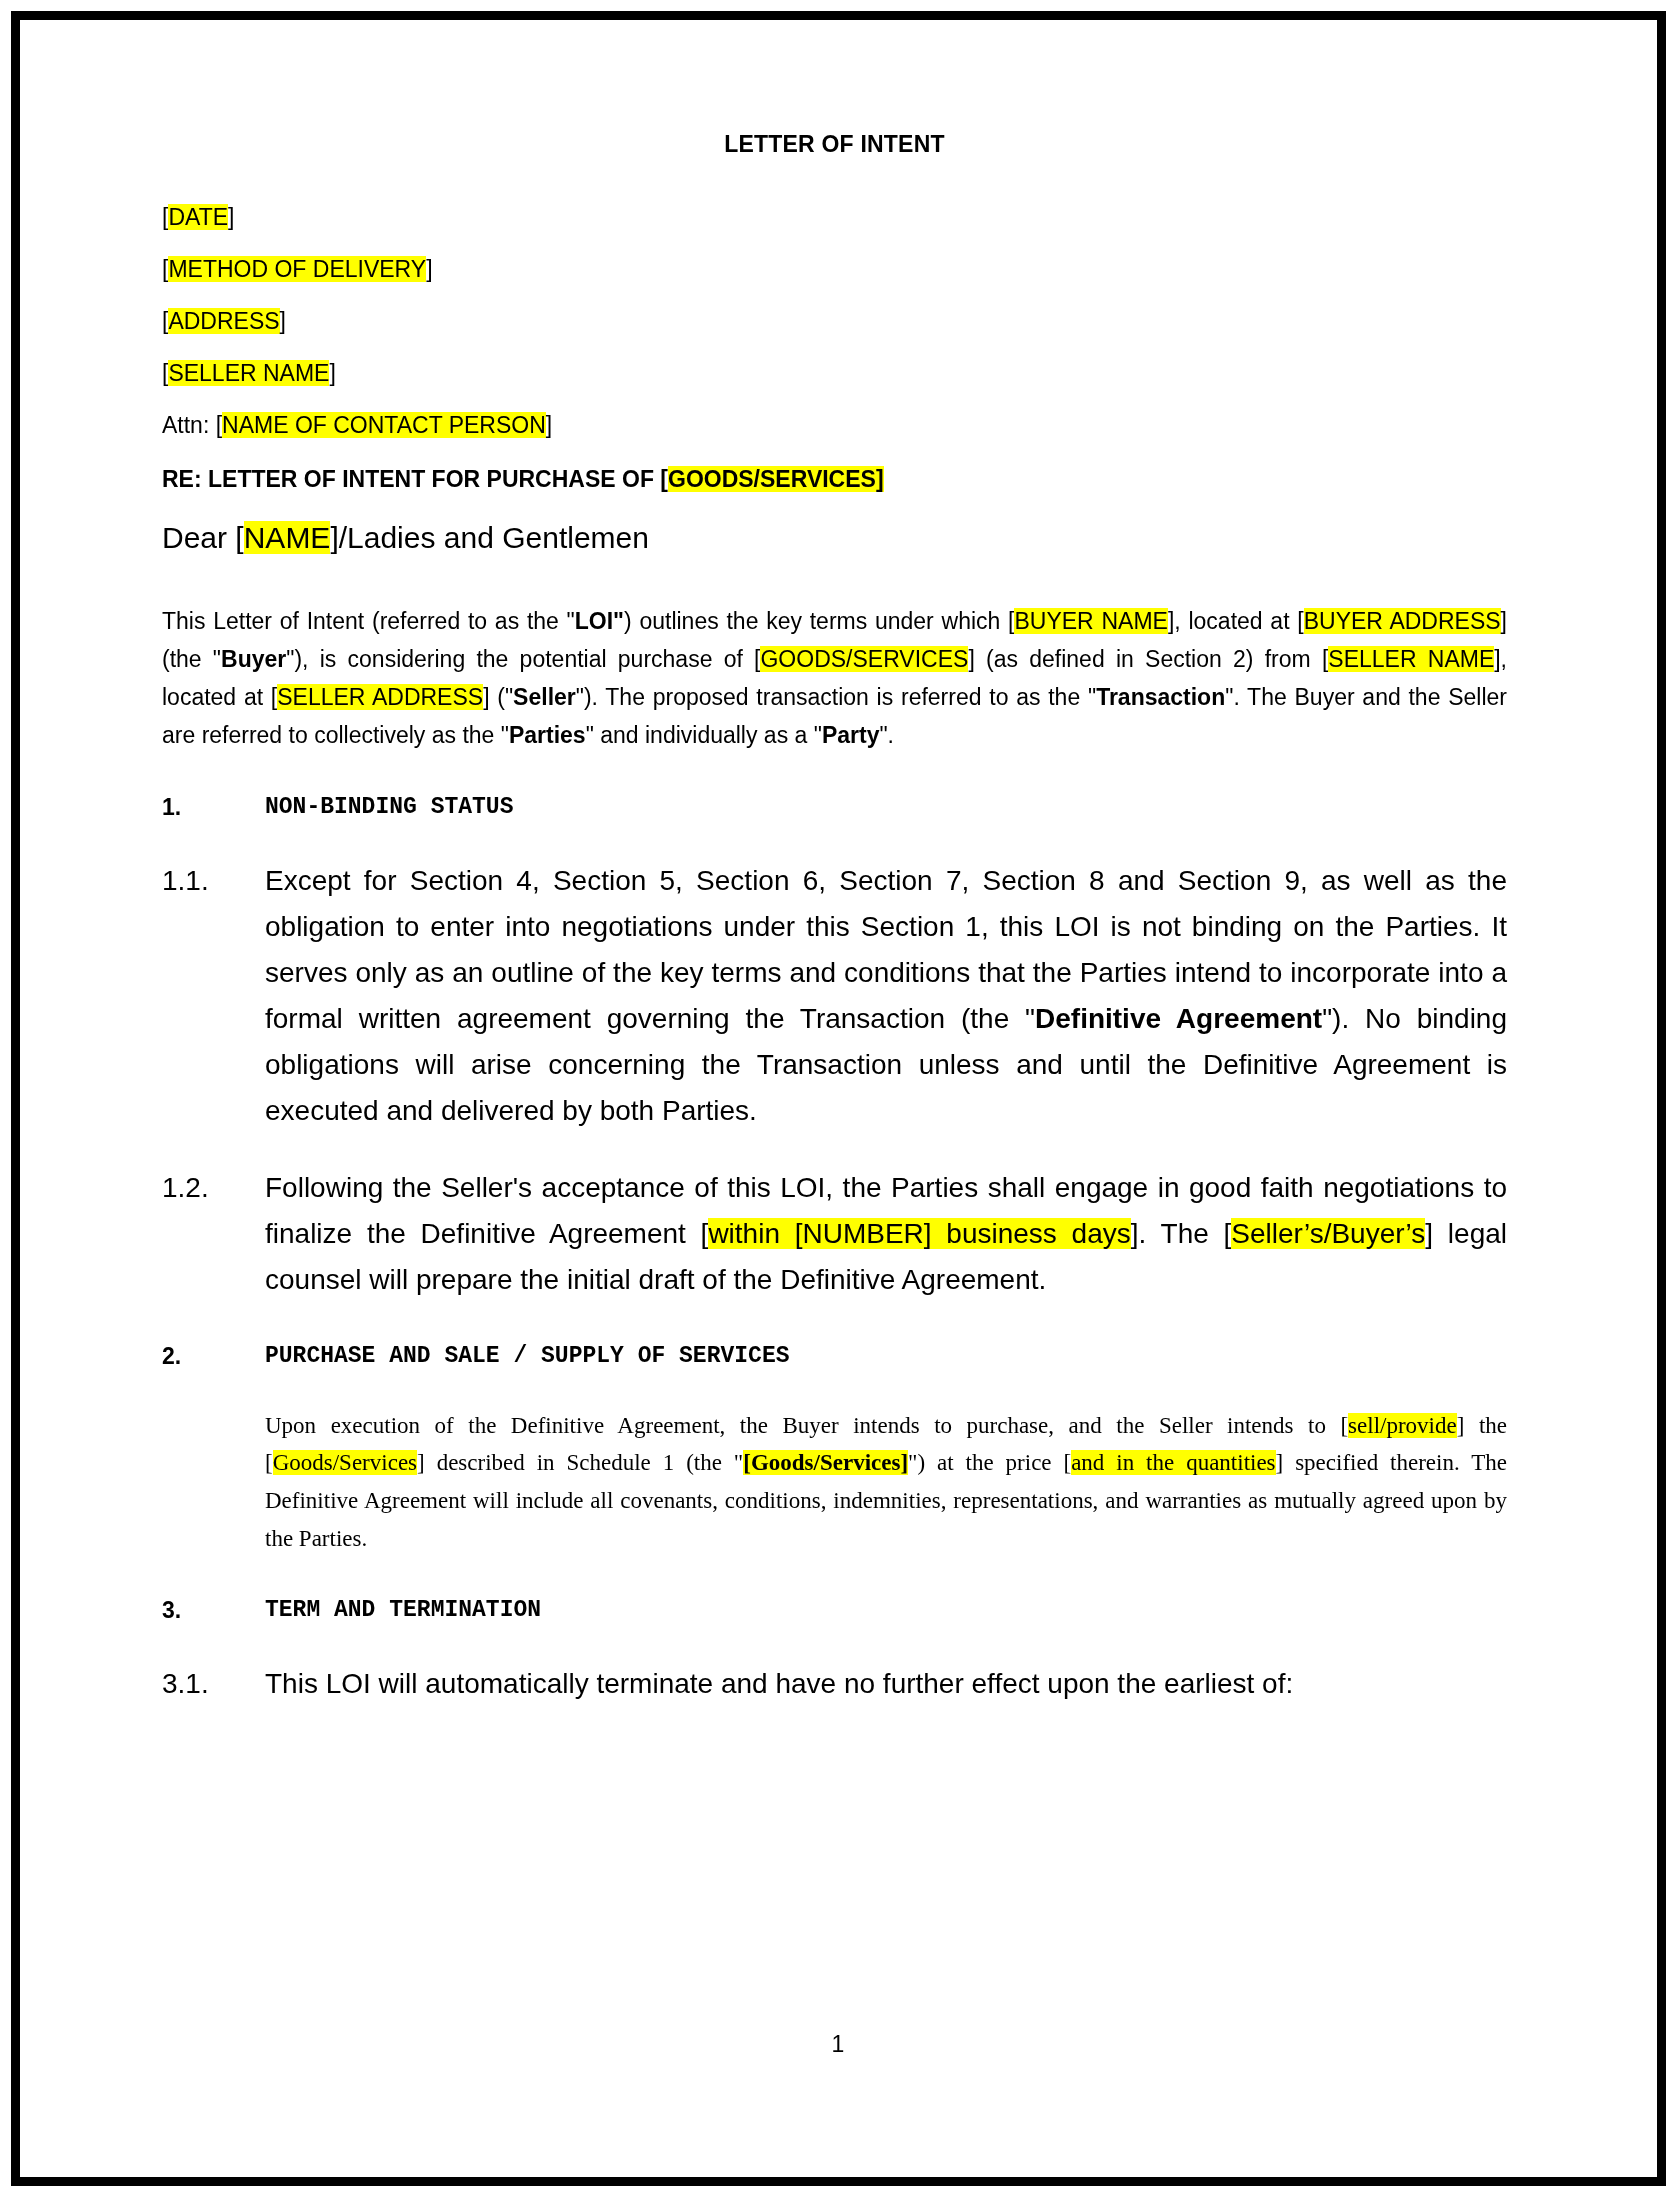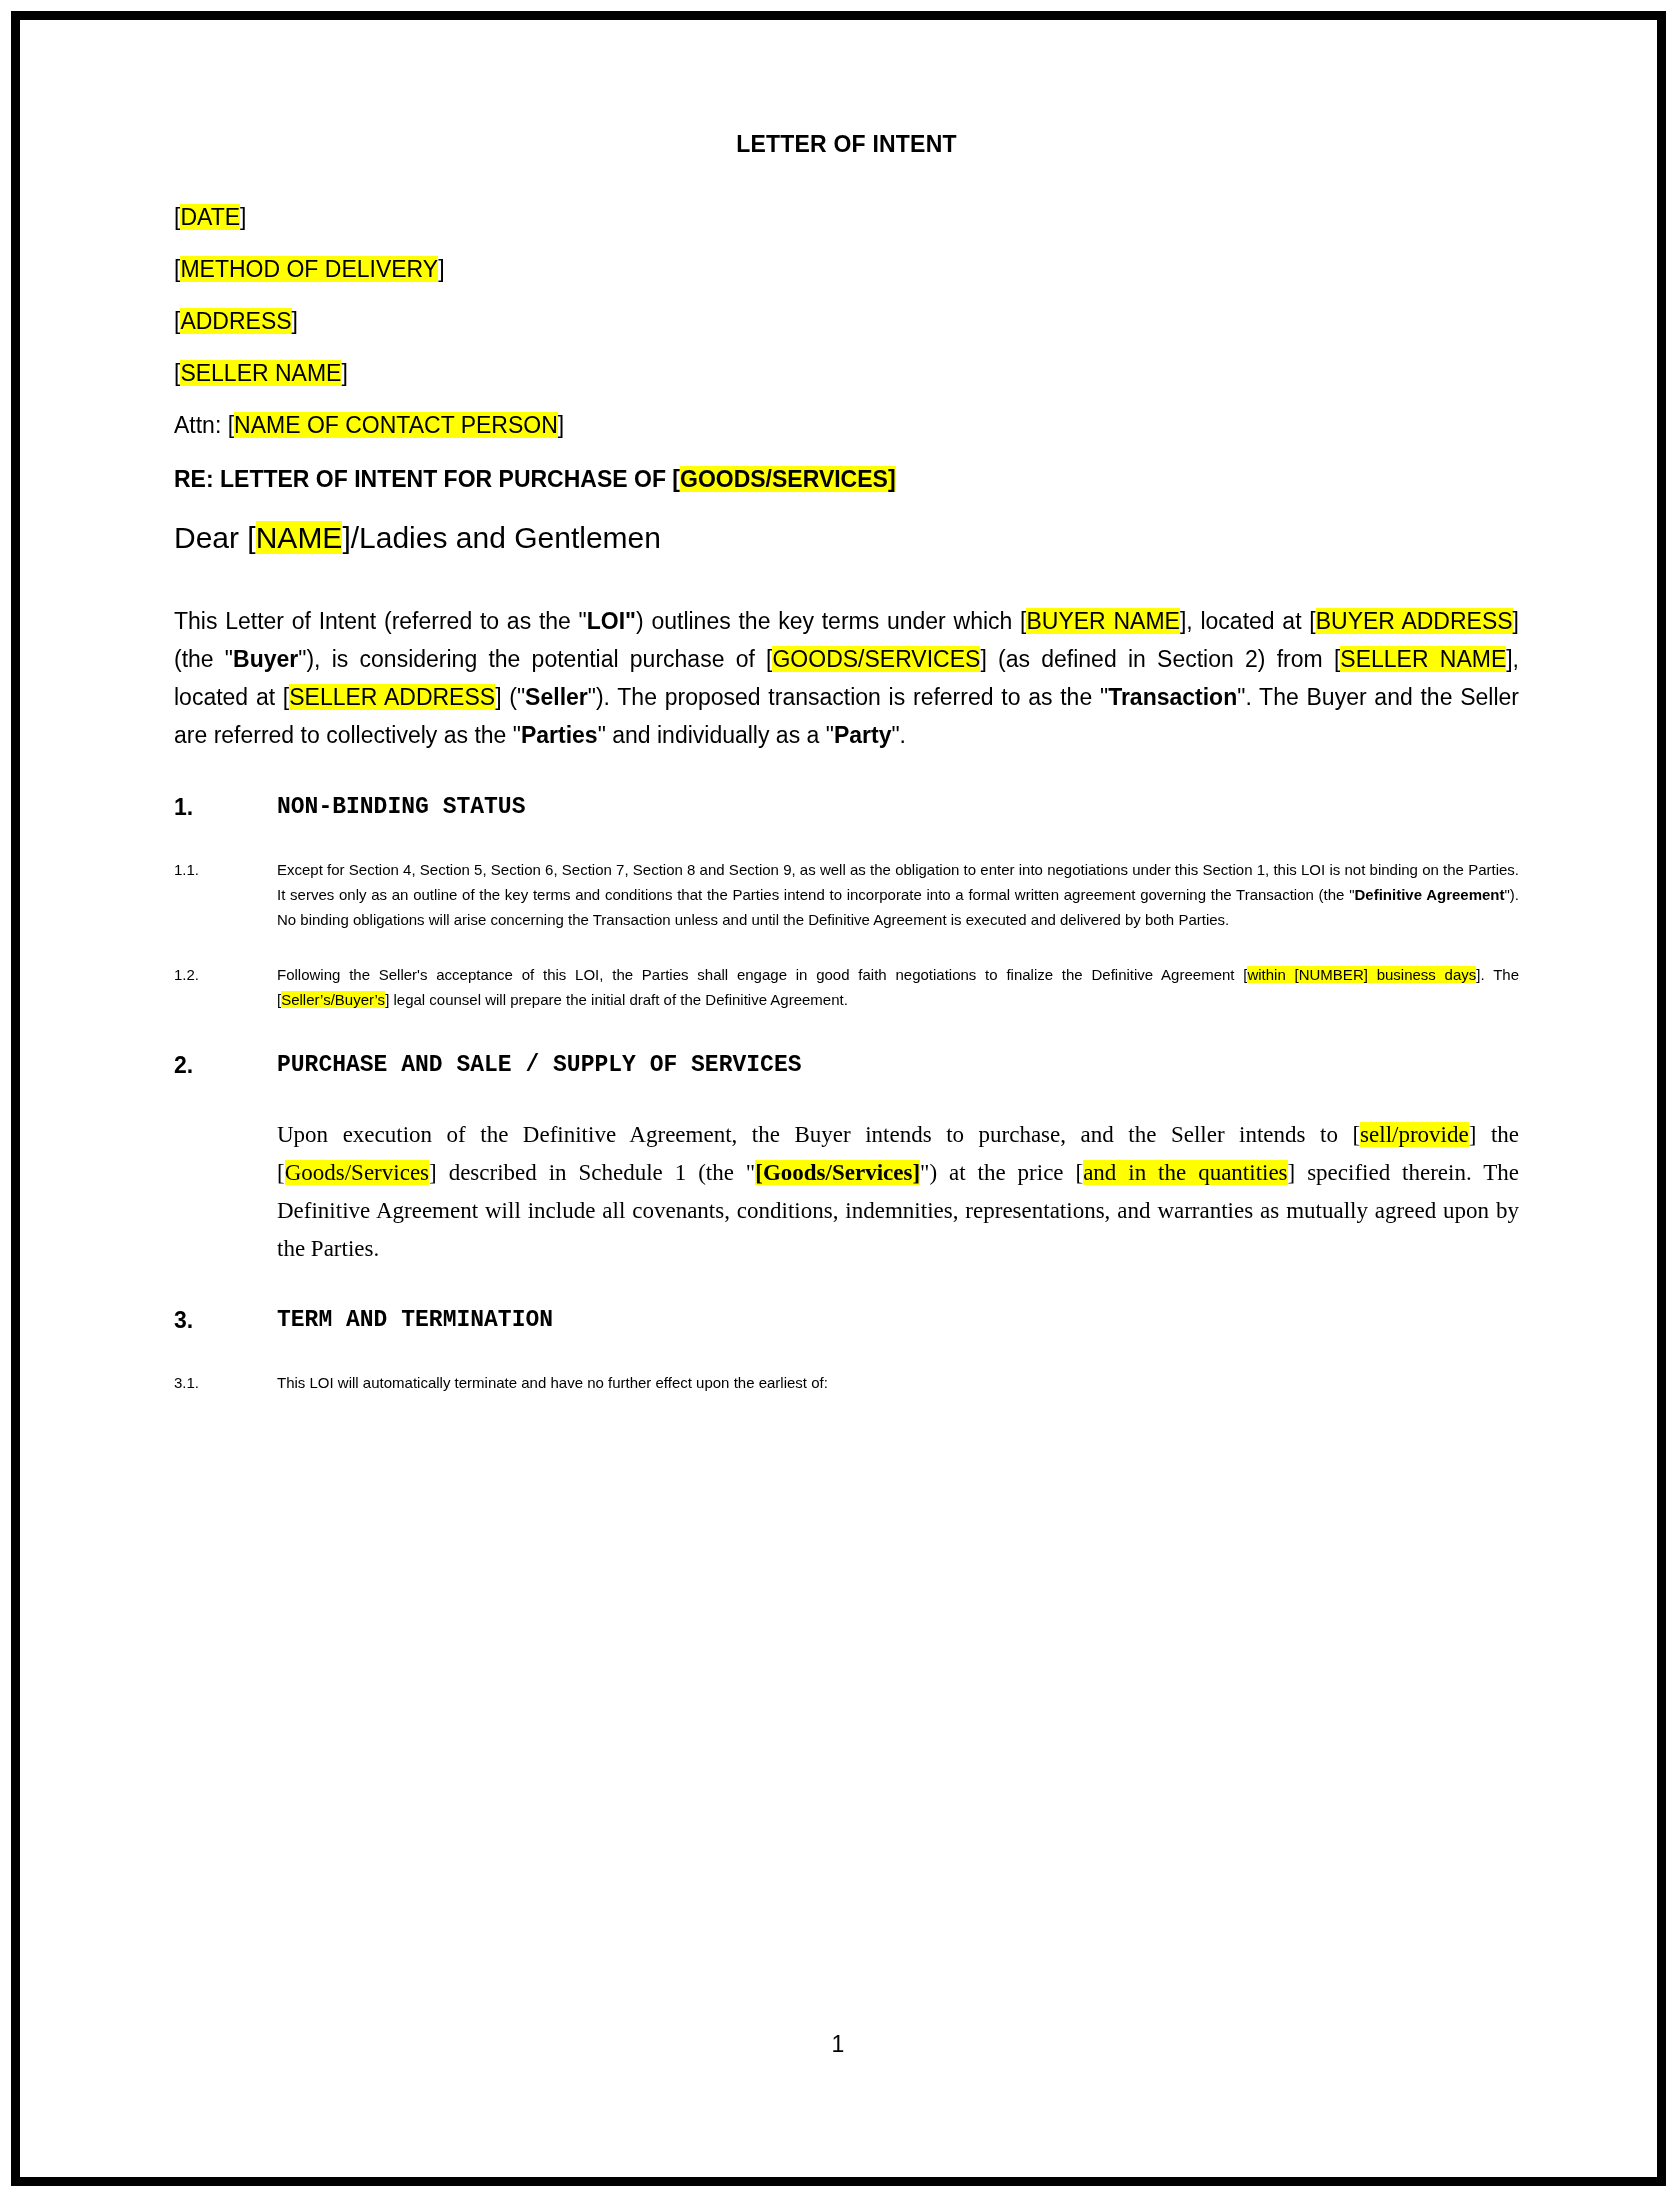--- a/index.html
+++ b/index.html
@@ -25,21 +25,21 @@
     top: 10.5px;
     right: 10.5px;
     bottom: 10.5px;
     border: 9.6px solid #000000;
     box-sizing: border-box;
     pointer-events: none;
   }
 
   #content {
     position: absolute;
-    left: 174px;
+    left: 162px;
     top: 131px;
     width: 1345px;
     box-sizing: border-box;
   }
 
   .doc-title {
     text-align: center;
     font-weight: bold;
     font-size: 23px;
     letter-spacing: 0.2px;
@@ -91,21 +91,21 @@
     flex: 0 0 103px;
   }
   .section-heading .title {
     flex: 1 1 auto;
     font-family: Liberation Mono, monospace;
   }
 
   
   .clause {
     display: flex;
-    font-size: 15px;
+    font-size: 28px;
     line-height: 1.64;
     margin: 0 0 31px 0;
     color: #000;
   }
   .clause .num {
     width: 103px;
     flex: 0 0 103px;
     white-space: nowrap;
   }
   .clause .text {

